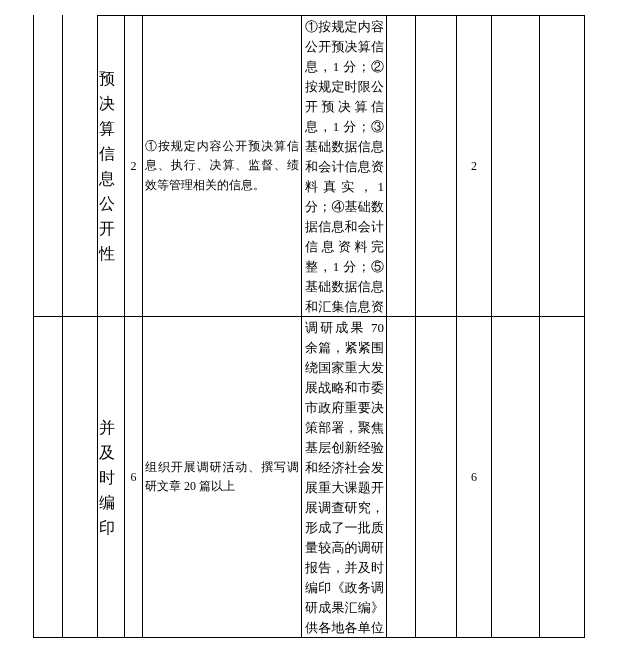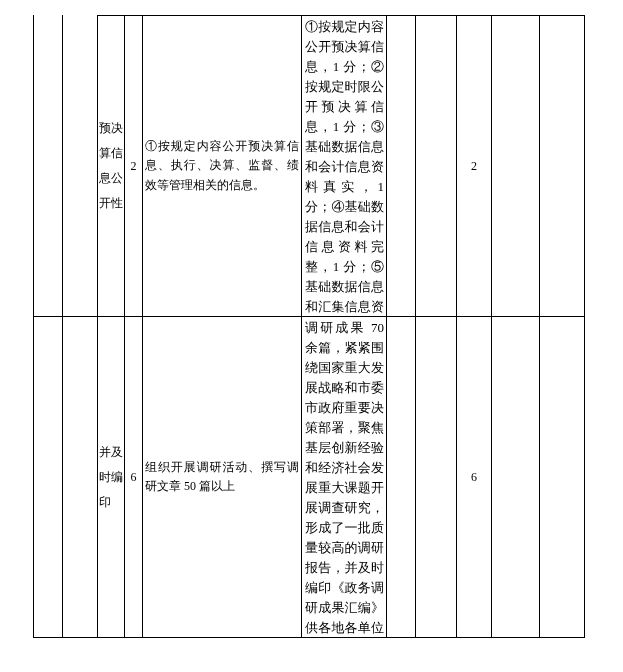--- a/index.html
+++ b/index.html
@@ -34,21 +34,21 @@
     background: #ffffff;
   }
   .col1 { border-left: 1px solid #000; }
   .row1 { border-top: 1px solid #000; }
   .row1.cut { border-top: none; }
 
   .indicator {
     display: flex;
     align-items: center;
     padding: 8px 1px;
-    font-size: 12px;
+    font-size: 16px;
     line-height: 25px;
     letter-spacing: 0;
   }
   .indicator span { display: block; word-break: break-all; }
 
   .weight, .score {
     display: flex;
     align-items: center;
     justify-content: center;
     font-size: 12px;
@@ -110,21 +110,21 @@
 
     <div class="cell col1"></div>
     <div class="cell"></div>
     <div class="cell indicator">
       <span>并及时编印</span>
     </div>
     <div class="cell weight">
       <span>6</span>
     </div>
     <div class="cell desc">
-      <span>组织开展调研活动、撰写调研文章 50 篇以上</span>
+      <span>组织开展调研活动、撰写调研文章 20 篇以上</span>
     </div>
     <div class="cell criteria">
       <span>调研成果 70 余篇，紧紧围绕国家重大发展战略和市委市政府重要决策部署，聚焦基层创新经验和经济社会发展重大课题开展调查研究，形成了一批质量较高的调研报告，并及时编印《政务调研成果汇编》供各地各单位学习交流。</span>
     </div>
     <div class="cell"></div>
     <div class="cell"></div>
     <div class="cell score">
       <span>6</span>
     </div>
     <div class="cell"></div>

